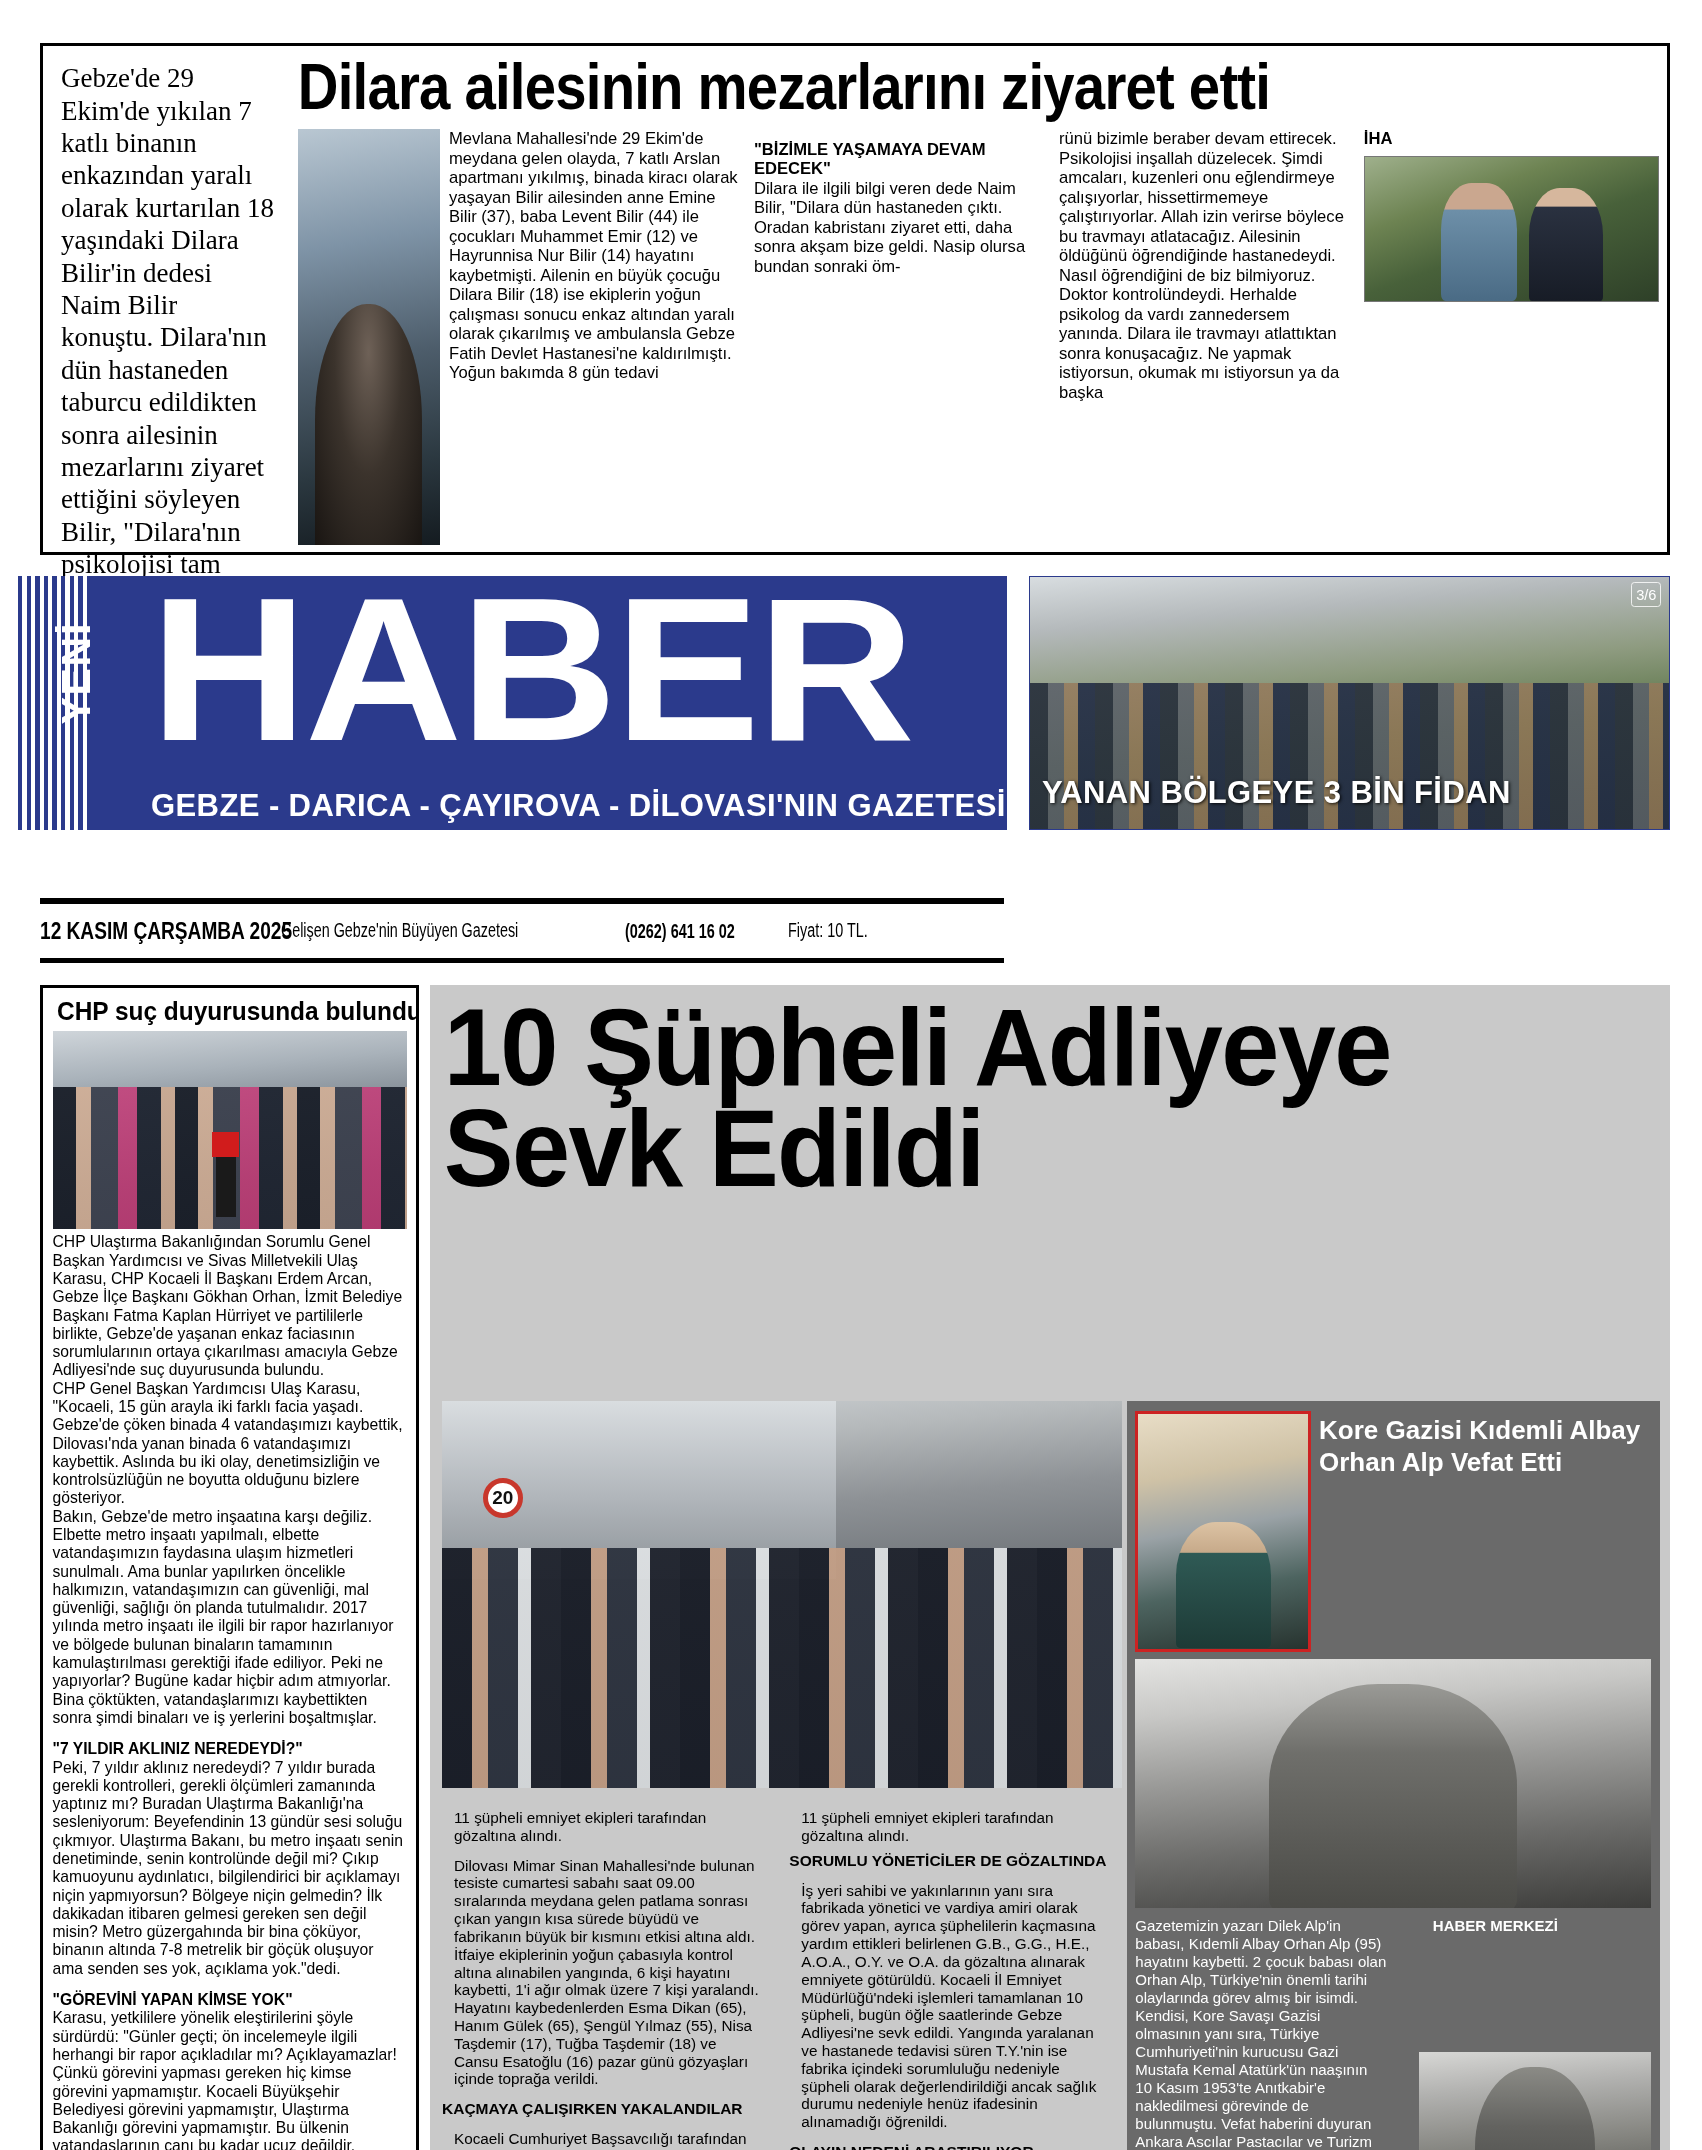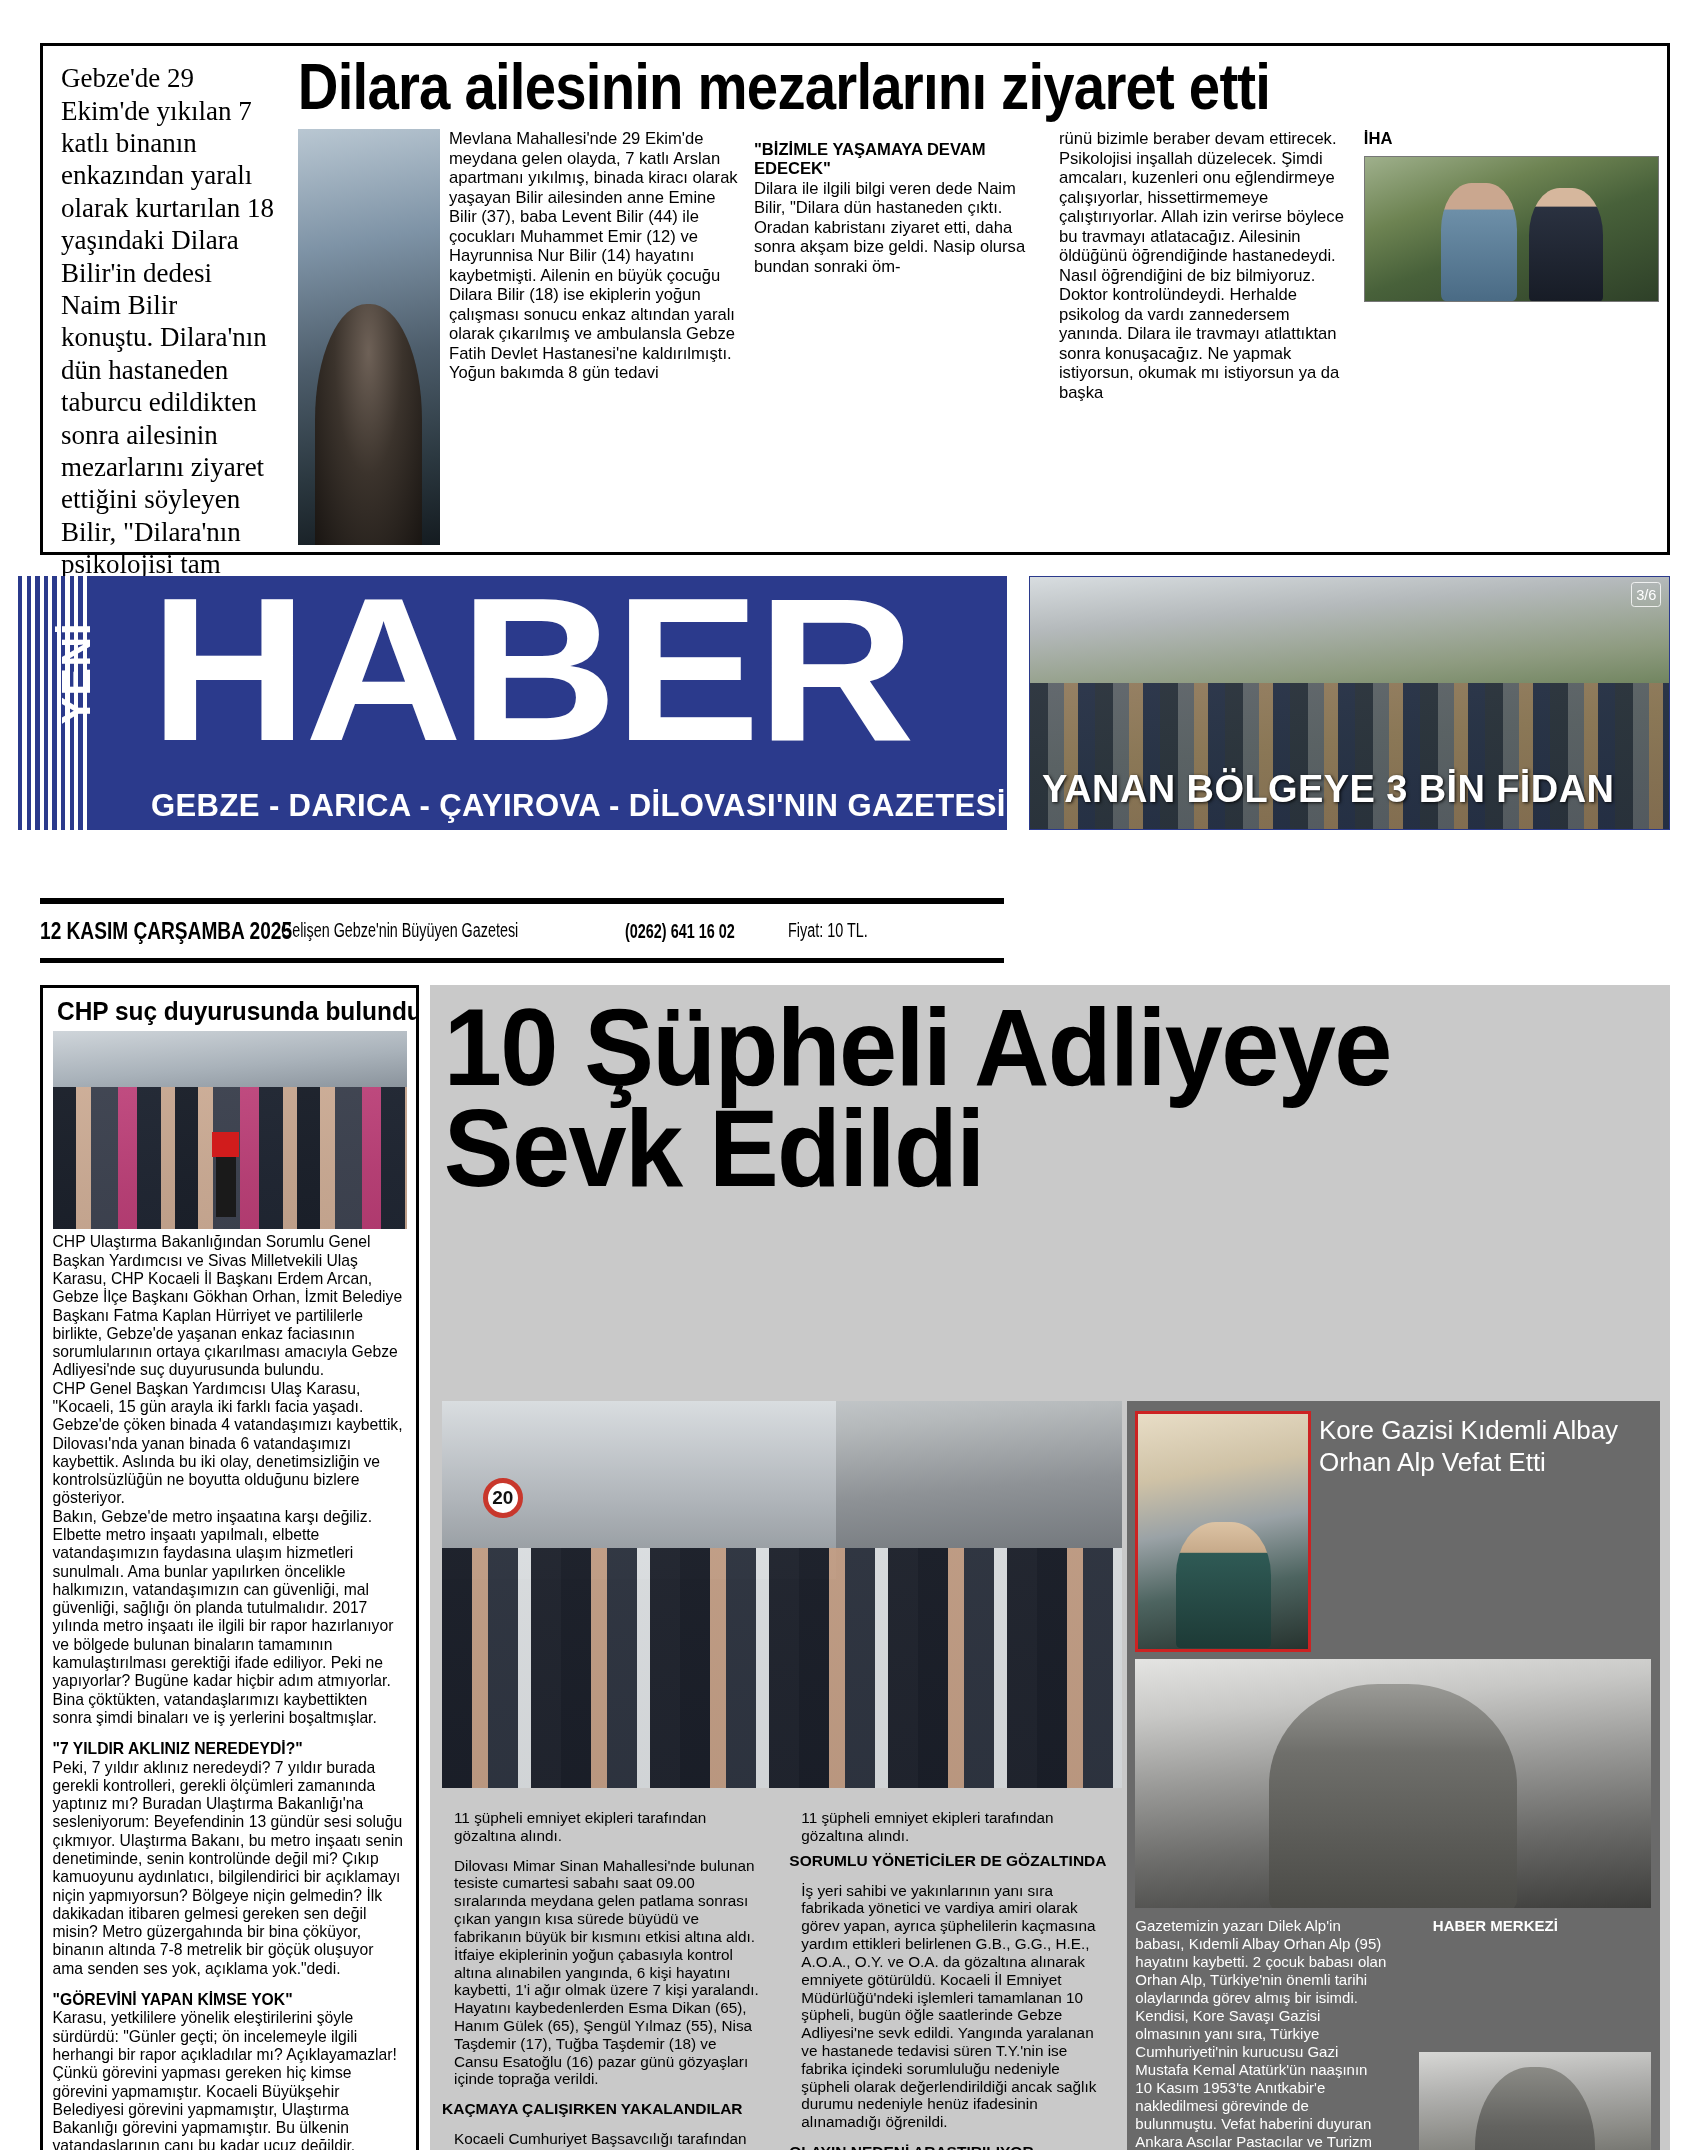--- a/index.html
+++ b/index.html
@@ -103,21 +103,21 @@
     overflow:hidden;border:1.3px solid #2b3a8c;
   }
   .mh-photo .crowd{
     position:absolute;left:0;bottom:0;width:100%;height:58%;
     background:repeating-linear-gradient(90deg,
       rgba(40,48,60,.92) 0 18px, rgba(90,95,105,.85) 18px 34px,
       rgba(150,120,90,.8) 34px 48px, rgba(35,45,70,.9) 48px 65px);
   }
   .mh-photo-cap{
     position:absolute;left:12px;bottom:18px;color:#fff;font-weight:bold;
-    font-size:38px;letter-spacing:0.4px;text-shadow:1.3px 1.3px 3.4px rgba(0,0,0,.85);
+    font-size:31px;letter-spacing:0.4px;text-shadow:1.3px 1.3px 3.4px rgba(0,0,0,.85);
     font-family:"Liberation Sans", sans-serif;z-index:3;
   }
   .mh-pagebadge{
     position:absolute;right:7.7px;top:5.2px;width:30px;height:25px;
     border:1.3px solid rgba(255,255,255,.8);border-radius:3.4px;color:#fff;
     font-size:14.6px;display:flex;align-items:center;justify-content:center;z-index:3;
     font-family:"Liberation Sans", sans-serif;
   }
 
   
@@ -206,21 +206,21 @@
     background:#6a6a6a;color:#fff;overflow:hidden;
   }
   .kore-top{display:flex;gap:7.7px;padding:9.5px 8.6px 0 8.6px;}
   .kore-ph1{
     width:176px;height:241px;flex:none;border:3px solid #cc2222;
     background:linear-gradient(170deg,#e8ddc6 0%,#cfc2a6 26%,#9aa2a6 48%,#4d6460 72%,#27332f 100%);
     position:relative;overflow:hidden;
   }
   .kore-ph1::after{content:"";position:absolute;left:22%;top:46%;width:56%;height:54%;
     background:linear-gradient(180deg,#dcc3a4 0%,#c7aa8a 24%,#2f5a55 25%,#1d3a36 100%);border-radius:42% 42% 4% 4%;}
-  .kore-title{font-weight:normal;font-size:26px;line-height:1.22;padding-top:4.3px;}
+  .kore-title{font-weight:bold;font-size:26px;line-height:1.22;padding-top:4.3px;}
   .kore-ph2{
     margin:7.7px 8.6px 0 8.6px;height:249px;
     background:linear-gradient(175deg,#e4e4e2 0%,#c8c8c6 20%,#9a9a98 44%,#6c6c6a 70%,#3d3d3b 100%);
     position:relative;overflow:hidden;
   }
   .kore-ph2::after{content:"";position:absolute;left:26%;top:10%;width:48%;height:92%;
     background:linear-gradient(180deg,#9a9a96 0%,#6f6f6b 30%,#4a4a46 100%);border-radius:44% 44% 6% 6%;}
   .kore-cols{display:flex;gap:11.2px;padding:8.6px 8.6px 0 8.6px;}
   .kore-col{flex:1;min-width:0;font-size:15px;line-height:1.20;}
   .kore-col p{margin:0;}

